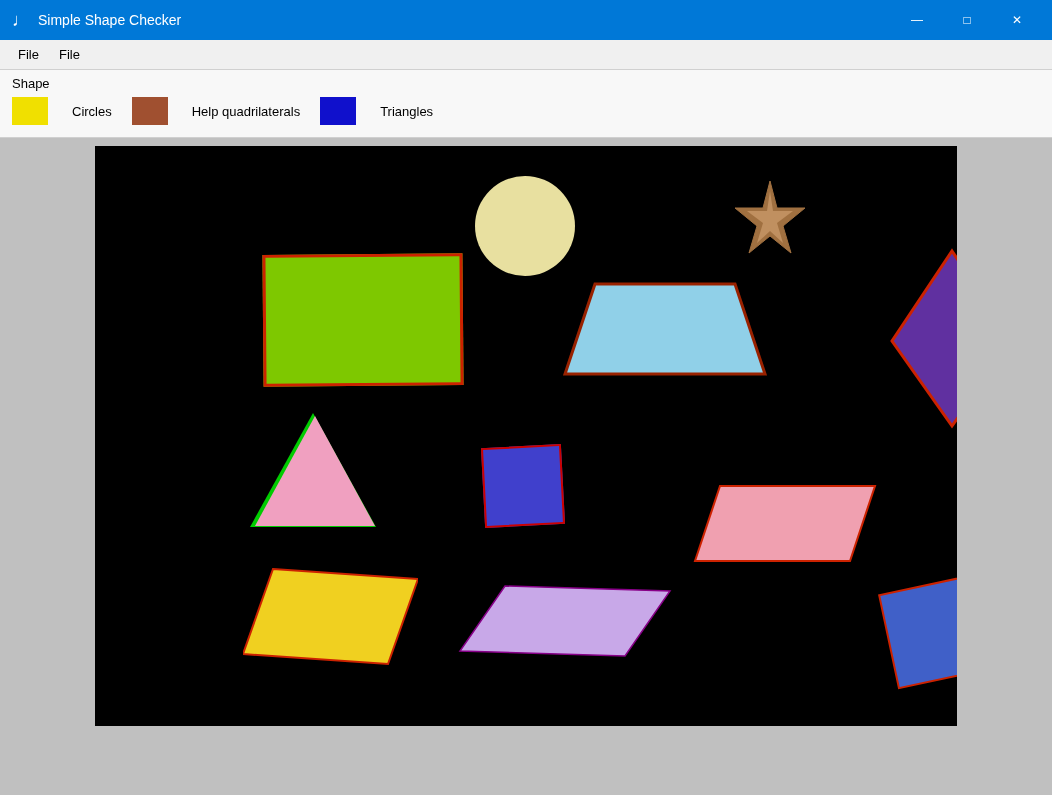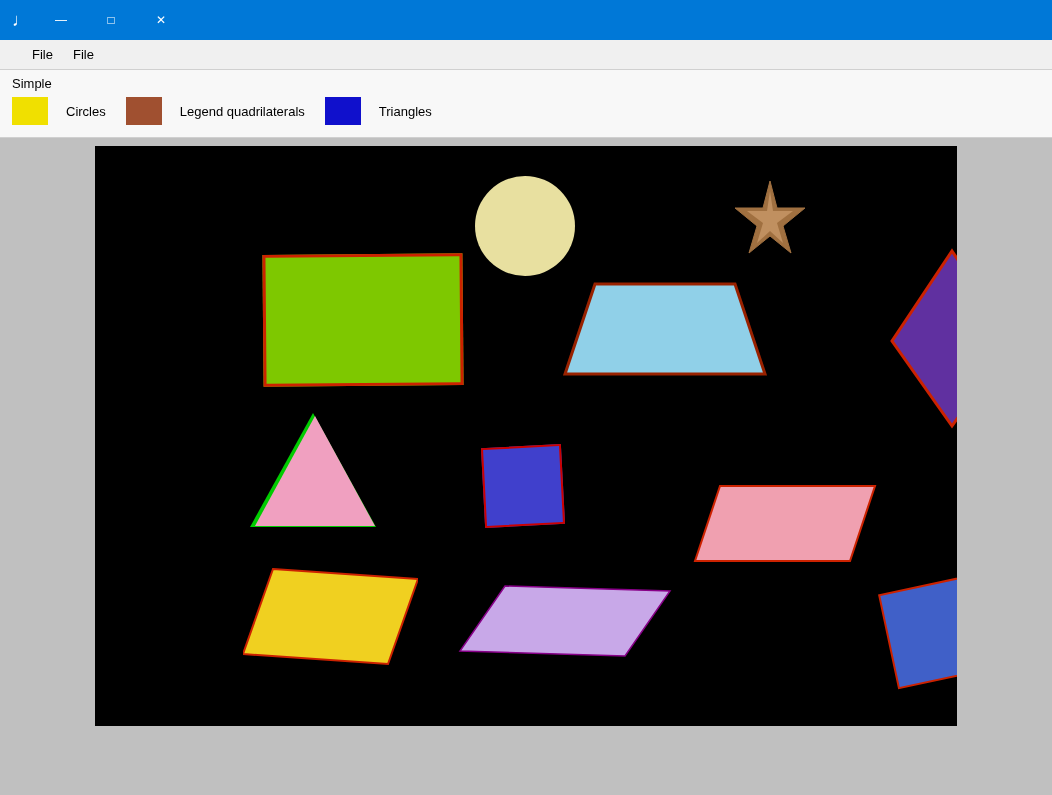--- a/index.html
+++ b/index.html
@@ -45,21 +45,21 @@
       font-size: 12px;
       color: white;
     }
 
     
     #menu-bar {
       background: #f0f0f0;
       height: 30px;
       display: flex;
       align-items: center;
-      padding: 0 22px;
+      padding: 0 8px;
       border-bottom: 1px solid #d0d0d0;
     }
     .menu-item {
       padding: 4px 10px;
       font-size: 13px;
       color: #000;
       cursor: pointer;
     }
 
     
@@ -76,21 +76,21 @@
       color: #000;
     }
     #legend-items {
       display: flex;
       align-items: center;
       gap: 20px;
     }
     .legend-item {
       display: flex;
       align-items: center;
-      gap: 18px;
+      gap: 24px;
       font-size: 13px;
       color: #000;
     }
     .legend-swatch {
       width: 36px;
       height: 28px;
       display: inline-block;
       flex-shrink: 0;
     }
 
@@ -164,42 +164,43 @@
       position: absolute;
       left: 450px;
       top: 130px;
     }
   </style>
 </head>
 <body>
 
 <div id="title-bar">
   <span class="app-icon">♩</span>
+  <span class="title-text">Simple Shape Checker</span>
   <div class="window-controls">
     <div class="win-btn">—</div>
     <div class="win-btn">□</div>
     <div class="win-btn close">✕</div>
   </div>
 </div>
 
 <div id="menu-bar">
   <div class="menu-item">File</div>
   <div class="menu-item">File</div>
 </div>
 
 <div id="legend-bar">
-  <div id="legend-title">Simple</div>
+  <div id="legend-title">Shape</div>
   <div id="legend-items">
     <div class="legend-item">
       <span class="legend-swatch" style="background:#f0e000;"></span>
       <span>Circles</span>
     </div>
     <div class="legend-item">
       <span class="legend-swatch" style="background:#a05030;"></span>
-      <span>Legend quadrilaterals</span>
+      <span>Help quadrilaterals</span>
     </div>
     <div class="legend-item">
       <span class="legend-swatch" style="background:#1010cc;"></span>
       <span>Triangles</span>
     </div>
   </div>
 </div>
 
 <div id="canvas-area">
   <div id="shape-canvas">

